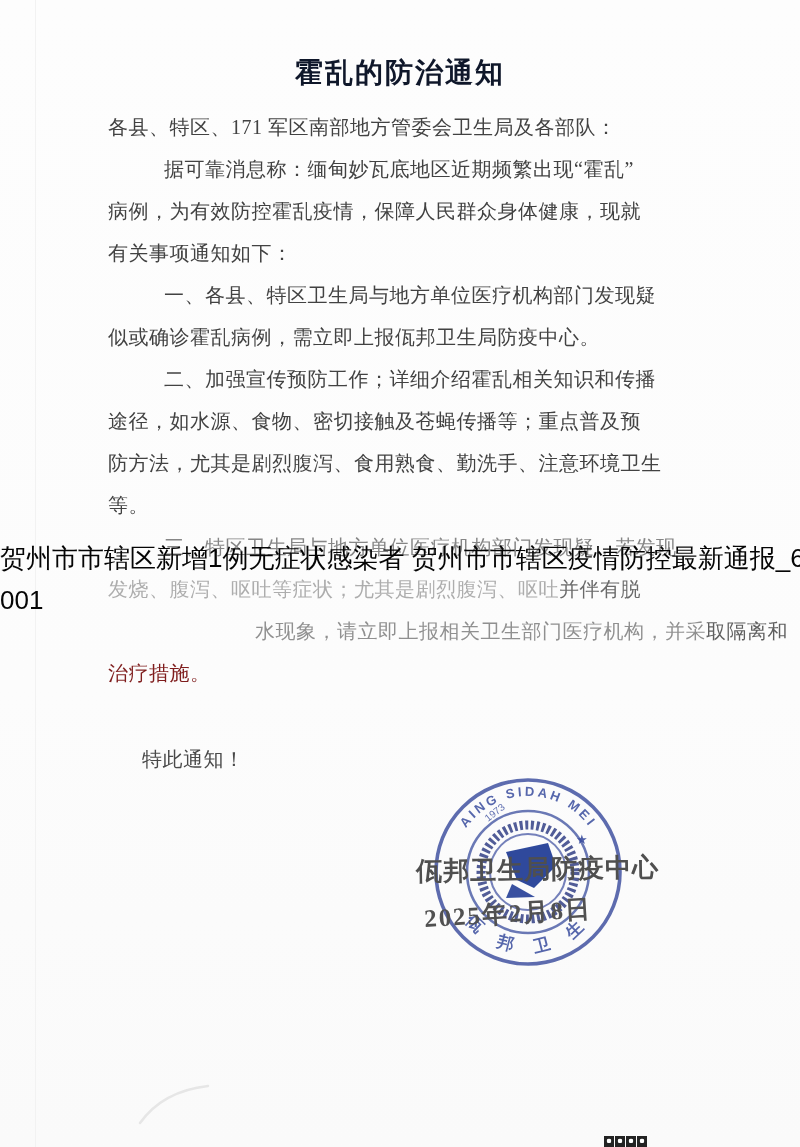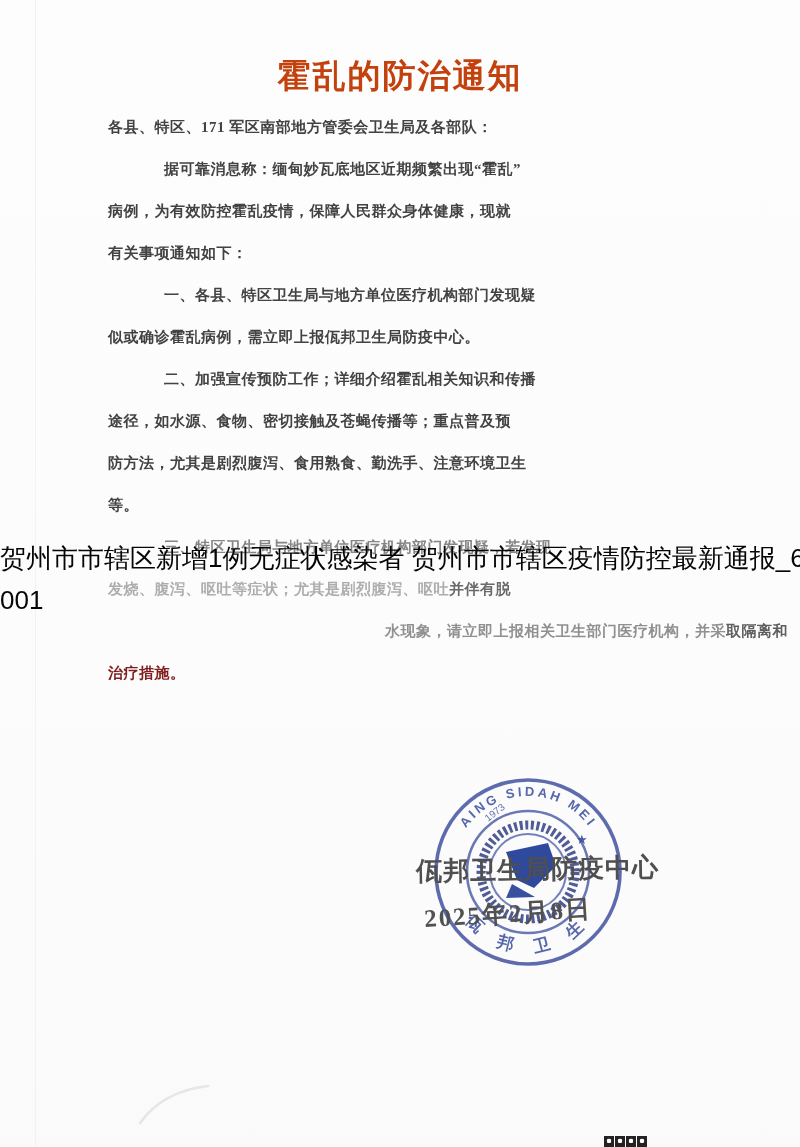--- a/index.html
+++ b/index.html
@@ -6,25 +6,25 @@
   body{
     width:800px;height:1147px;position:relative;overflow:hidden;
     background:linear-gradient(180deg,#fdfdfd 0%,#fcfcfc 60%,#fafafa 100%);
     font-family:"Liberation Serif","DejaVu Serif",serif;
   }
   .photo-seam{position:absolute;left:35px;top:0;width:1px;height:1147px;background:#f2f2f2;}
 
   
   .title{
     position:absolute;top:54px;left:0;width:800px;text-align:center;
-    font-weight:700;font-size:33px;color:#c2410c;letter-spacing:2px;white-space:nowrap;
+    font-weight:700;font-size:28px;color:#0f172a;letter-spacing:2px;white-space:nowrap;
   }
   .doc{
     position:absolute;left:108px;top:106px;width:680px;
-    font-weight:700;font-size:15px;color:#424242;letter-spacing:.5px;
+    font-weight:400;font-size:20px;color:#424242;letter-spacing:.5px;
   }
   .dl{height:42px;line-height:42px;white-space:nowrap;}
   .ind{padding-left:56px;}
   .f1{color:#868686;}
   .f2{color:#adadad;}
   .f3{color:#909090;text-align:right;}
   .med{color:#7f1d1d;}
   .dark1{color:#6a6a6a;margin-top:41px;}
   .dark2{color:#5f5f5f;}
   .closing{margin-top:44px;padding-left:34px;color:#494949;}
@@ -77,20 +77,21 @@
   <div class="dl ind"><span>一、各县、特区卫生局与地方单位医疗机构部门发现疑</span></div>
   <div class="dl"><span>似或确诊霍乱病例，需立即上报佤邦卫生局防疫中心。</span></div>
   <div class="dl ind"><span>二、加强宣传预防工作；详细介绍霍乱相关知识和传播</span></div>
   <div class="dl"><span>途径，如水源、食物、密切接触及苍蝇传播等；重点普及预</span></div>
   <div class="dl"><span>防方法，尤其是剧烈腹泻、食用熟食、勤洗手、注意环境卫生</span></div>
   <div class="dl"><span>等。</span></div>
   <div class="dl ind f1"><span>三、特区卫生局与地方单位医疗机构部门发现疑，若发现</span></div>
   <div class="dl f2"><span>发烧、腹泻、呕吐等症状；尤其是剧烈腹泻、呕吐</span><span class="dark1">并伴有脱</span></div>
   <div class="dl f3"><span>水现象，请立即上报相关卫生部门医疗机构，并采</span><span class="dark2">取隔离和</span></div>
   <div class="dl med"><span>治疗措施。</span></div>
+  <div class="dl closing"><span>特此通知！</span></div>
 </div>
 
 <svg class="seal-svg" width="210" height="200" viewBox="425 768 210 200">
   <defs>
     <filter id="soft">
         <feGaussianBlur stdDeviation="0.6"></feGaussianBlur>
       </filter>
     <path id="arcTop" d="M456.6,846 A76,76 0 0 1 599.4,846" fill="none"></path>
     <path id="arcBottom" d="M452.6,894 A78,78 0 0 0 603.4,894" fill="none"></path>
   </defs>

